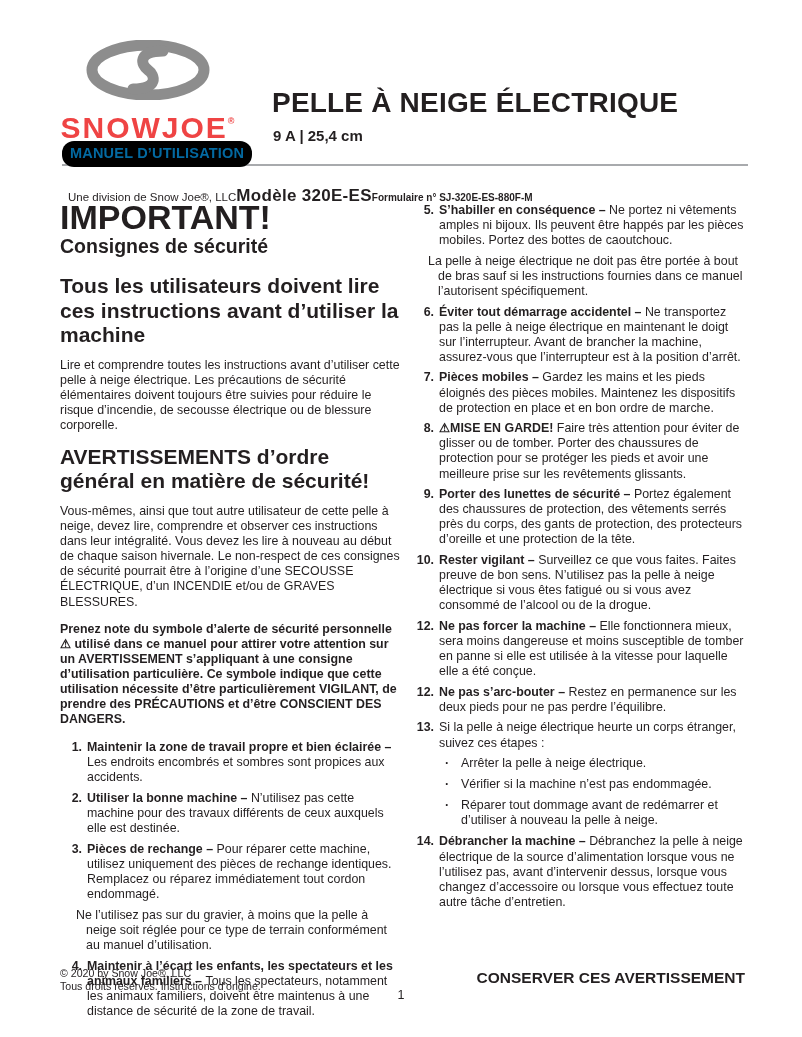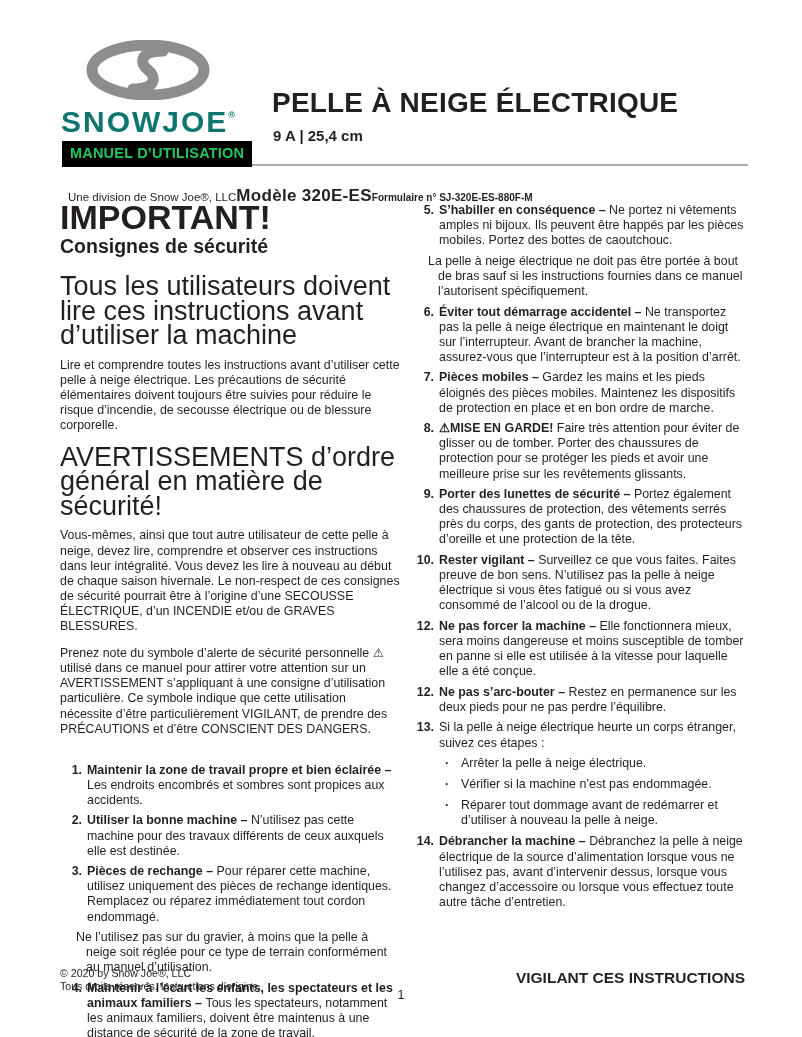--- a/index.html
+++ b/index.html
@@ -8,45 +8,45 @@
     position:relative; width:802px; height:1037px; margin:0 auto;
     background:#ffffff; overflow:hidden;
     font-family:"Liberation Sans", sans-serif; color:#231f20;
     font-size:12.4px; line-height:15.1px;
   }
   
   .header { position:absolute; top:40px; left:60px; right:55px; height:162px; }
   .logo { position:absolute; left:0; top:0; width:175px; }
   .emblem { display:block; margin:0 auto; }
   .wordmark {
-    margin-top:0; text-align:right; font-weight:bold; font-size:30px;
-    letter-spacing:2px; color:#0f766e; line-height:30px; white-space:nowrap;
+    margin-top:6px; text-align:center; font-weight:bold; font-size:30px;
+    letter-spacing:2px; color:#ef4444; line-height:30px; white-space:nowrap;
   }
   .wordmark sup { font-size:9px; letter-spacing:0; vertical-align:14px; }
   .badge {
     position:absolute; left:2px; top:101px; z-index:2;
-    background:#000; color:#22c55e; font-weight:bold; font-size:14.5px;
-    padding:5px 8px 6px; white-space:nowrap; letter-spacing:0.2px;
+    background:#000; color:#0369a1; font-weight:bold; font-size:14.5px;
+    padding:5px 8px 6px; white-space:nowrap; letter-spacing:0.2px;border-radius:12px;
   }
   .header-rule { position:absolute; left:2px; top:124px; width:686px; height:2px; background:#a8aaad; z-index:1; }
   .doc-title { position:absolute; left:212px; top:48px; font-weight:bold; font-size:28px; line-height:30px; white-space:nowrap; letter-spacing:0.2px; }
   .doc-subtitle { position:absolute; left:213px; top:88px; font-weight:bold; font-size:15px; white-space:nowrap; }
   .division { position:absolute; left:8px; top:148px; display:flex; align-items:baseline; gap:0; white-space:nowrap; }
   .division .div-prefix { font-size:11.5px; }
   .division .div-model { font-size:17px; font-weight:bold; letter-spacing:0.3px; }
   .division .div-form { font-size:10px; font-weight:bold; }
   
   .columns { position:absolute; top:203px; left:60px; display:flex; gap:12px; }
   .col-left  { width:340px; }
   .col-right { width:334px; }
   .h-important { font-size:34px; line-height:28px; font-weight:bold; margin-bottom:4px; }
   .h-consignes { font-size:19.5px; line-height:22px; font-weight:bold; margin-bottom:17px; }
-  .h-section { font-size:27px; line-height:24.5px; font-weight:normal; margin-bottom:10px; }
+  .h-section { font-size:21px; line-height:24.5px; font-weight:bold; margin-bottom:10px; }
   .p { margin-bottom:12px; }
-  .p-bold { font-weight:normal; margin-bottom:26px; }
+  .p-bold { font-weight:bold; margin-bottom:13px; }
   .item { display:grid; grid-template-columns:22px 1fr; column-gap:5px; margin-bottom:5.5px; }
   .item .num { font-weight:bold; text-align:right; }
   .item .lead { font-weight:bold; }
   .note { padding-left:26px; text-indent:-10px; margin-bottom:5.5px; }
   .bullet { display:grid; grid-template-columns:16px 1fr; column-gap:6px; margin-left:27px; margin-bottom:6px; }
   .bullet .dot { text-align:center; font-weight:bold; }
   .bullet .btxt { font-weight:normal; }
   
   .copyright { position:absolute; left:60px; bottom:44px; font-size:10.6px; line-height:13px; }
   .conserve { position:absolute; right:57px; bottom:52px; font-weight:bold; font-size:15.5px; }
@@ -161,16 +161,16 @@
         <span><span class="lead">Débrancher la machine – </span><span>Débranchez la pelle à neige électrique de la source d’alimentation lorsque vous ne l’utilisez pas, avant d’intervenir dessus, lorsque vous changez d’accessoire ou lorsque vous effectuez toute autre tâche d’entretien.</span></span>
       </div>
     </div>
 
   </div>
 
   <div class="copyright">
     <div>© 2020 by Snow Joe®, LLC</div>
     <div>Tous droits réservés. Instructions d’origine.</div>
   </div>
-  <div class="conserve">VIGILANT CES INSTRUCTIONS</div>
+  <div class="conserve">CONSERVER CES AVERTISSEMENT</div>
   <div class="page-num">1</div>
 
 </div>
 
 </body></html>

